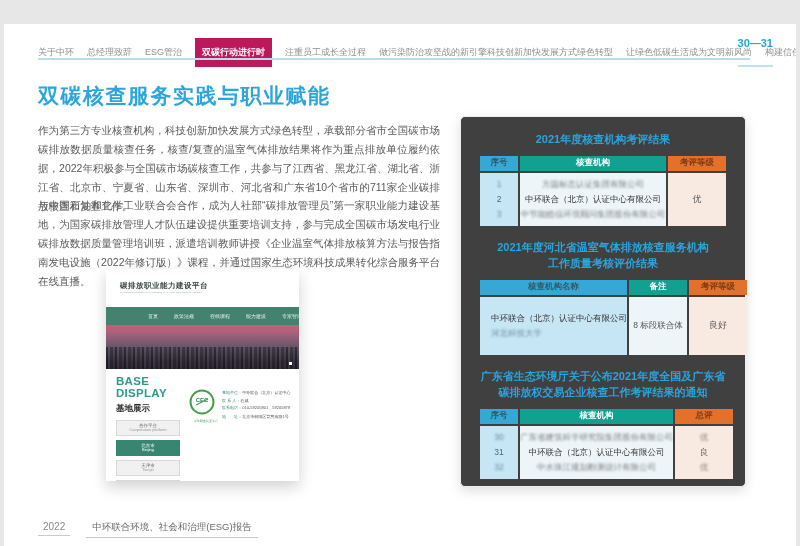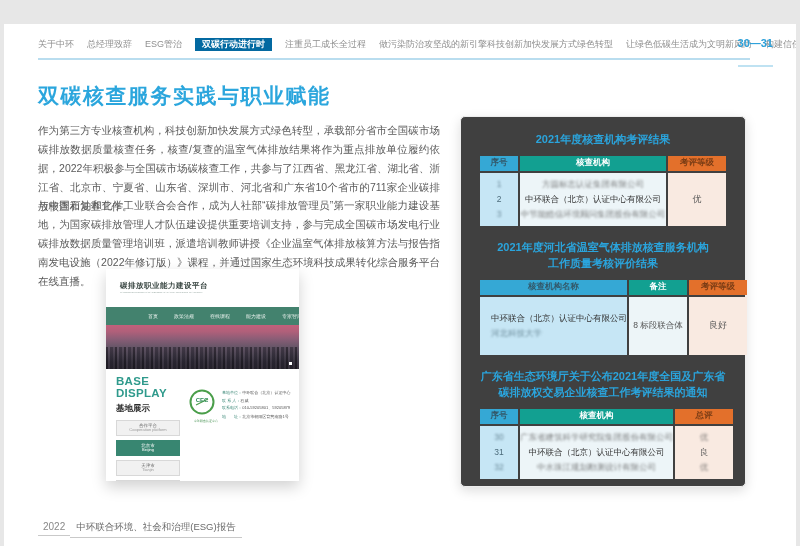--- a/index.html
+++ b/index.html
@@ -3,21 +3,21 @@
 <meta charset="utf-8">
 <style>
   html,body{margin:0;padding:0;}
   body{width:800px;height:546px;background:#e7e7e7;font-family:"Liberation Sans","DejaVu Sans",sans-serif;position:relative;overflow:hidden;}
   .page{position:absolute;left:4px;top:24px;width:792px;height:535px;background:#ffffff;overflow:hidden;}
 
   
   .topnav{position:absolute;left:34px;top:14px;width:712px;display:flex;justify-content:space-between;align-items:center;}
   .nav-group{display:flex;gap:13px;align-items:center;}
   .nav-item{font-size:9px;color:#8f8f8f;white-space:nowrap;}
-  .nav-active{background:#0369a1;color:#fff;font-weight:bold;padding:0 7px;}
+  .nav-active{background:#be185d;color:#fff;font-weight:bold;padding:8px 7px;}
   .nav-underline{position:absolute;left:34px;top:34px;width:712px;height:2px;background:#b9ddef;}
   .page-number{position:absolute;right:23px;top:13px;font-size:11px;font-weight:bold;color:#2aa0da;border-bottom:2px solid #bfe2f2;padding-bottom:16px;margin-left:12px;}
 
   
   .title{position:absolute;left:34px;top:58px;margin:0;font-size:21px;font-weight:bold;color:#2ba6dd;letter-spacing:1.5px;}
   .para{position:absolute;left:34px;width:402px;margin:0;font-size:10.5px;line-height:1.8;color:#5a5a5a;text-align:justify;}
   .p1{top:97px;}
   .p2{top:172px;}
 
   
@@ -64,21 +64,21 @@
   .c-serial{background:#c6e6f5;color:#4c6b7a;text-align:center;}
   .c-org{background:#edf5f8;color:#555;text-align:center;}
   .c-grade{background:#f9eae1;color:#555;text-align:center;}
   .line{font-size:8.5px;line-height:15px;white-space:nowrap;overflow:hidden;}
   .strong{color:#333;}
   .blur{filter:blur(1.1px);opacity:.75;}
   .vcenter{display:flex;align-items:center;justify-content:center;font-size:9px;}
   .left-pad{text-align:left;padding-left:11px;}
 
   
-  .footer{position:absolute;left:34px;top:497px;display:flex;align-items:baseline;}
+  .footer{position:absolute;left:34px;top:497px;display:flex;gap:16px;align-items:baseline;}
   .f-year{font-size:10px;color:#888;border-bottom:1px solid #c9c9c9;padding:0 5px 3px;}
   .f-title{font-size:9.5px;color:#6a6a6a;border-bottom:1px solid #c9c9c9;padding:0 6px 3px;}
 </style>
 </head>
 <body>
 
 <div class="page">
 
   <div class="topnav">
     <div class="nav-group">

